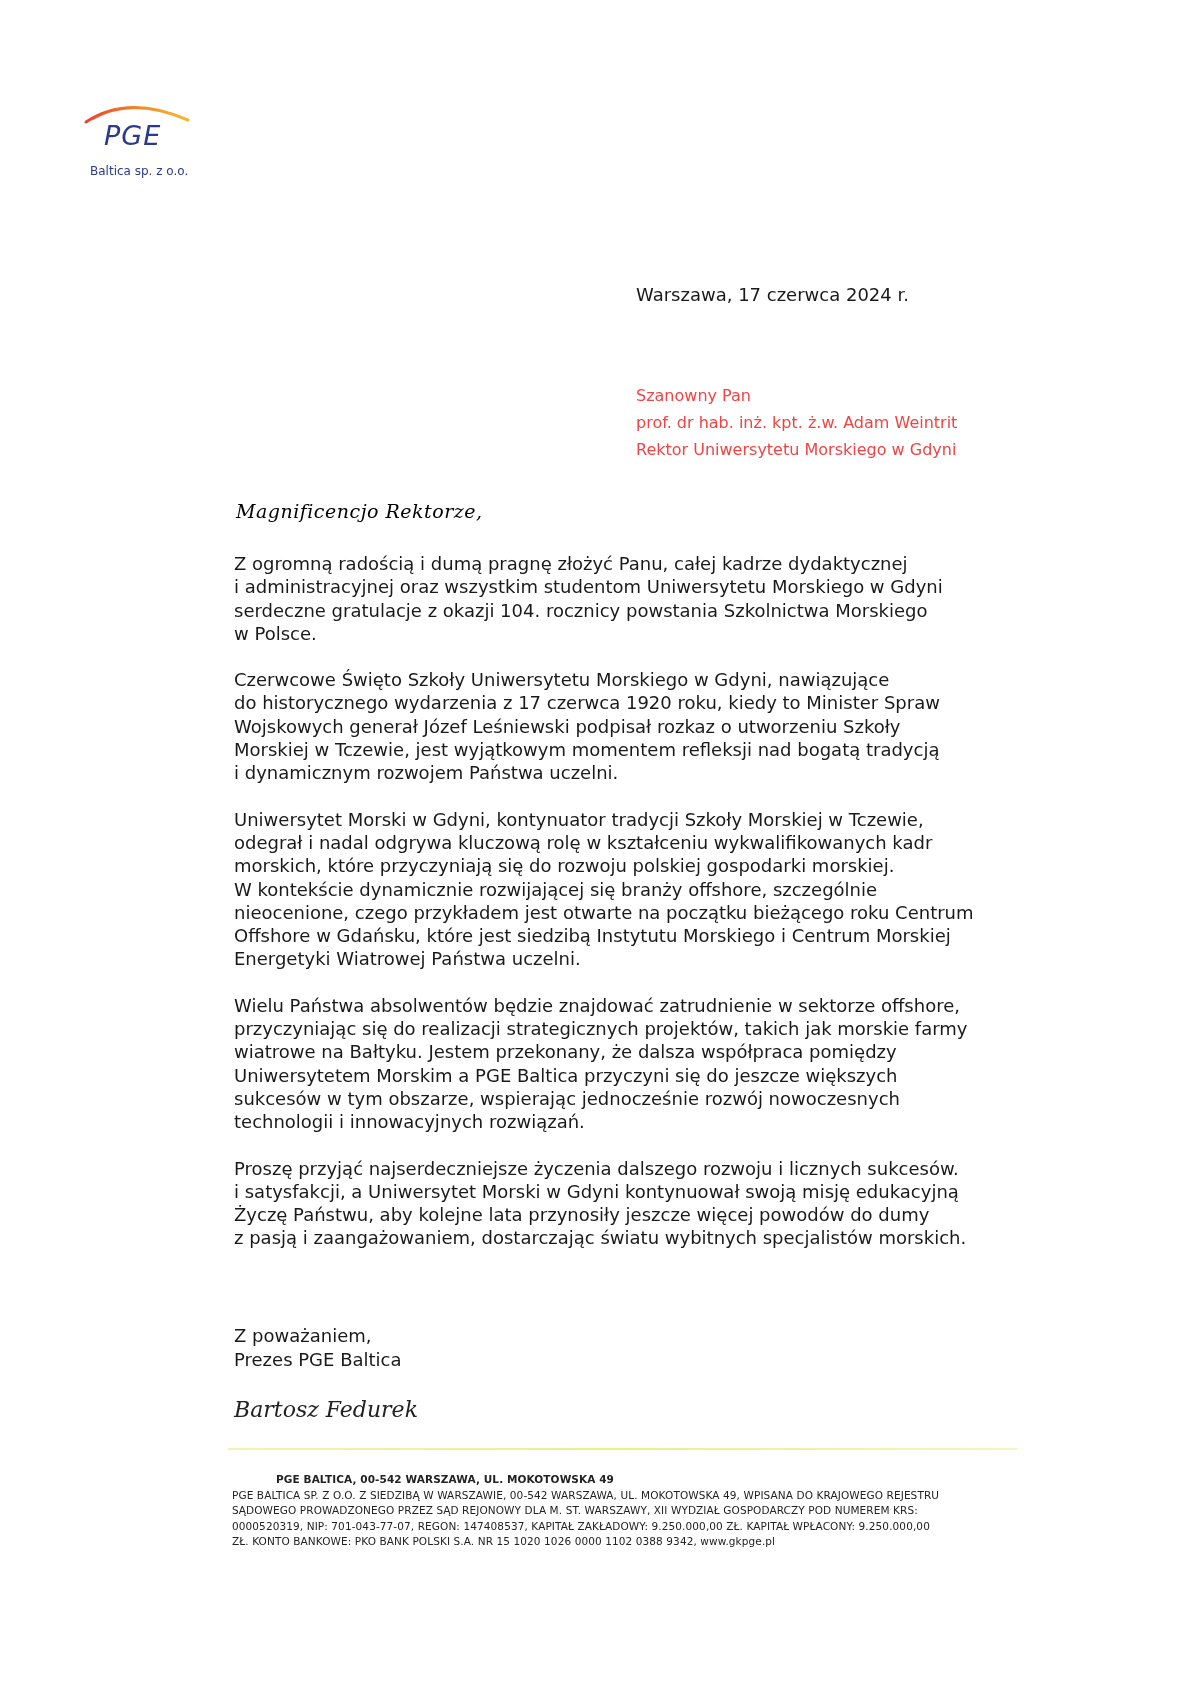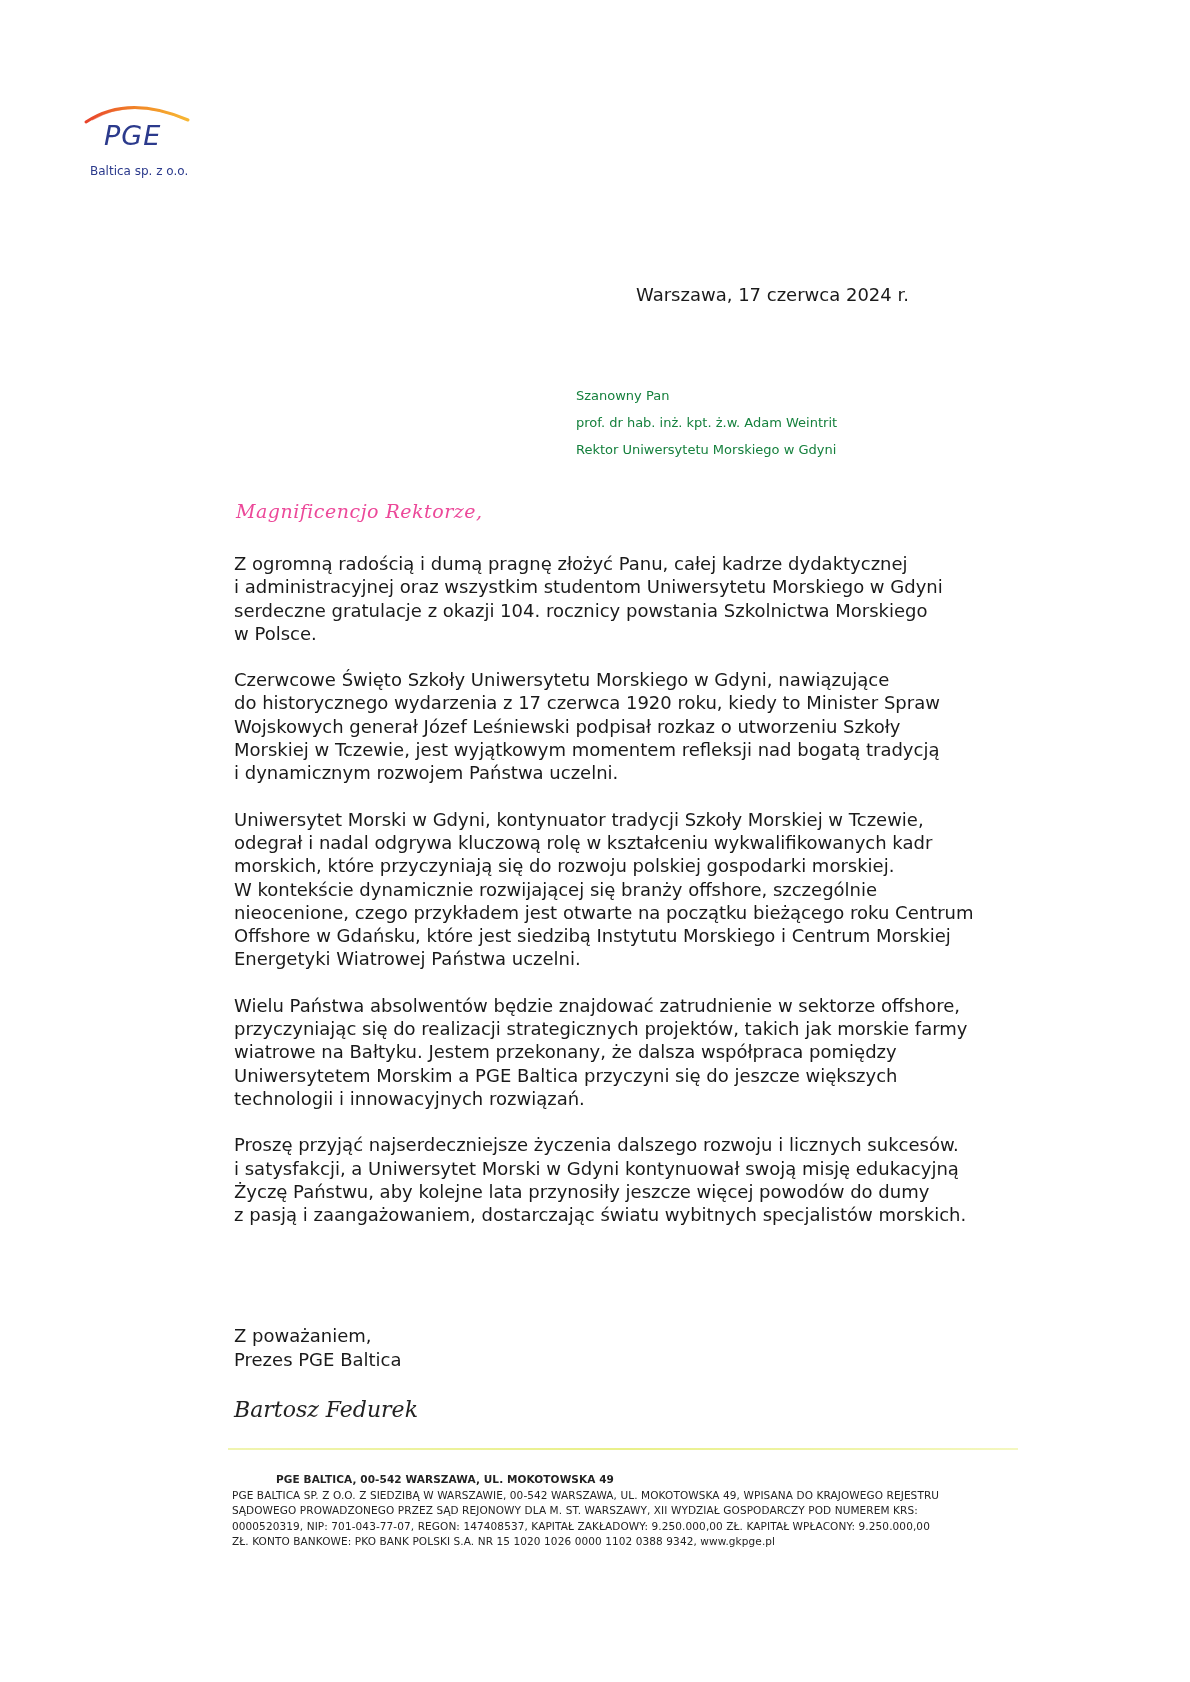--- a/index.html
+++ b/index.html
@@ -15,25 +15,25 @@
       font-size: 27px; color: #2b3a8c; letter-spacing: 1px;
     }
     .logo-sub {
       position: absolute; left: 12px; top: 72px;
       font-family: "DejaVu Sans", sans-serif; font-size: 12px; color: #2b3a8c;
     }
     .date {
       position: absolute; left: 636px; top: 284px; font-size: 18px; color: #1a1a1a;
     }
     .recipient {
-      position: absolute; left: 576px; top: 382px; font-size: 13px; line-height: 27px; color: #15803d;
+      position: absolute; left: 636px; top: 382px; font-size: 16px; line-height: 27px; color: #ef4444;
     }
     .salutation {
       position: absolute; left: 236px; top: 500px;
-      font-family: "DejaVu Serif", serif; font-style: italic; font-size: 19px; color: #ec4899;
+      font-family: "DejaVu Serif", serif; font-style: italic; font-size: 19px; color: #000000;
       letter-spacing: 0.5px;
       text-align: right;
     }
     .body {
       position: absolute; left: 234px; top: 552px; width: 860px;
       font-size: 18px; line-height: 23.3px; color: #1a1a1a;
     }
     .para { margin: 0 0 23px 0; }
     .para .line { display: block; white-space: nowrap; }
     .closing { position: absolute; left: 234px; top: 1324px; font-size: 18px; line-height: 23.5px; }
@@ -103,20 +103,21 @@
     <span class="line">W kontekście dynamicznie rozwijającej się branży offshore, szczególnie</span>
     <span class="line">nieocenione, czego przykładem jest otwarte na początku bieżącego roku Centrum</span>
     <span class="line">Offshore w Gdańsku, które jest siedzibą Instytutu Morskiego i Centrum Morskiej</span>
     <span class="line">Energetyki Wiatrowej Państwa uczelni.</span>
   </p>
   <p class="para">
     <span class="line">Wielu Państwa absolwentów będzie znajdować zatrudnienie w sektorze offshore,</span>
     <span class="line">przyczyniając się do realizacji strategicznych projektów, takich jak morskie farmy</span>
     <span class="line">wiatrowe na Bałtyku. Jestem przekonany, że dalsza współpraca pomiędzy</span>
     <span class="line">Uniwersytetem Morskim a PGE Baltica przyczyni się do jeszcze większych</span>
+    <span class="line">sukcesów w tym obszarze, wspierając jednocześnie rozwój nowoczesnych</span>
     <span class="line">technologii i innowacyjnych rozwiązań.</span>
   </p>
   <p class="para">
     <span class="line">Proszę przyjąć najserdeczniejsze życzenia dalszego rozwoju i licznych sukcesów.</span>
     <span class="line">i satysfakcji, a Uniwersytet Morski w Gdyni kontynuował swoją misję edukacyjną</span>
     <span class="line">Życzę Państwu, aby kolejne lata przynosiły jeszcze więcej powodów do dumy</span>
     <span class="line">z pasją i zaangażowaniem, dostarczając światu wybitnych specjalistów morskich.</span>
   </p>
 </div>
 

